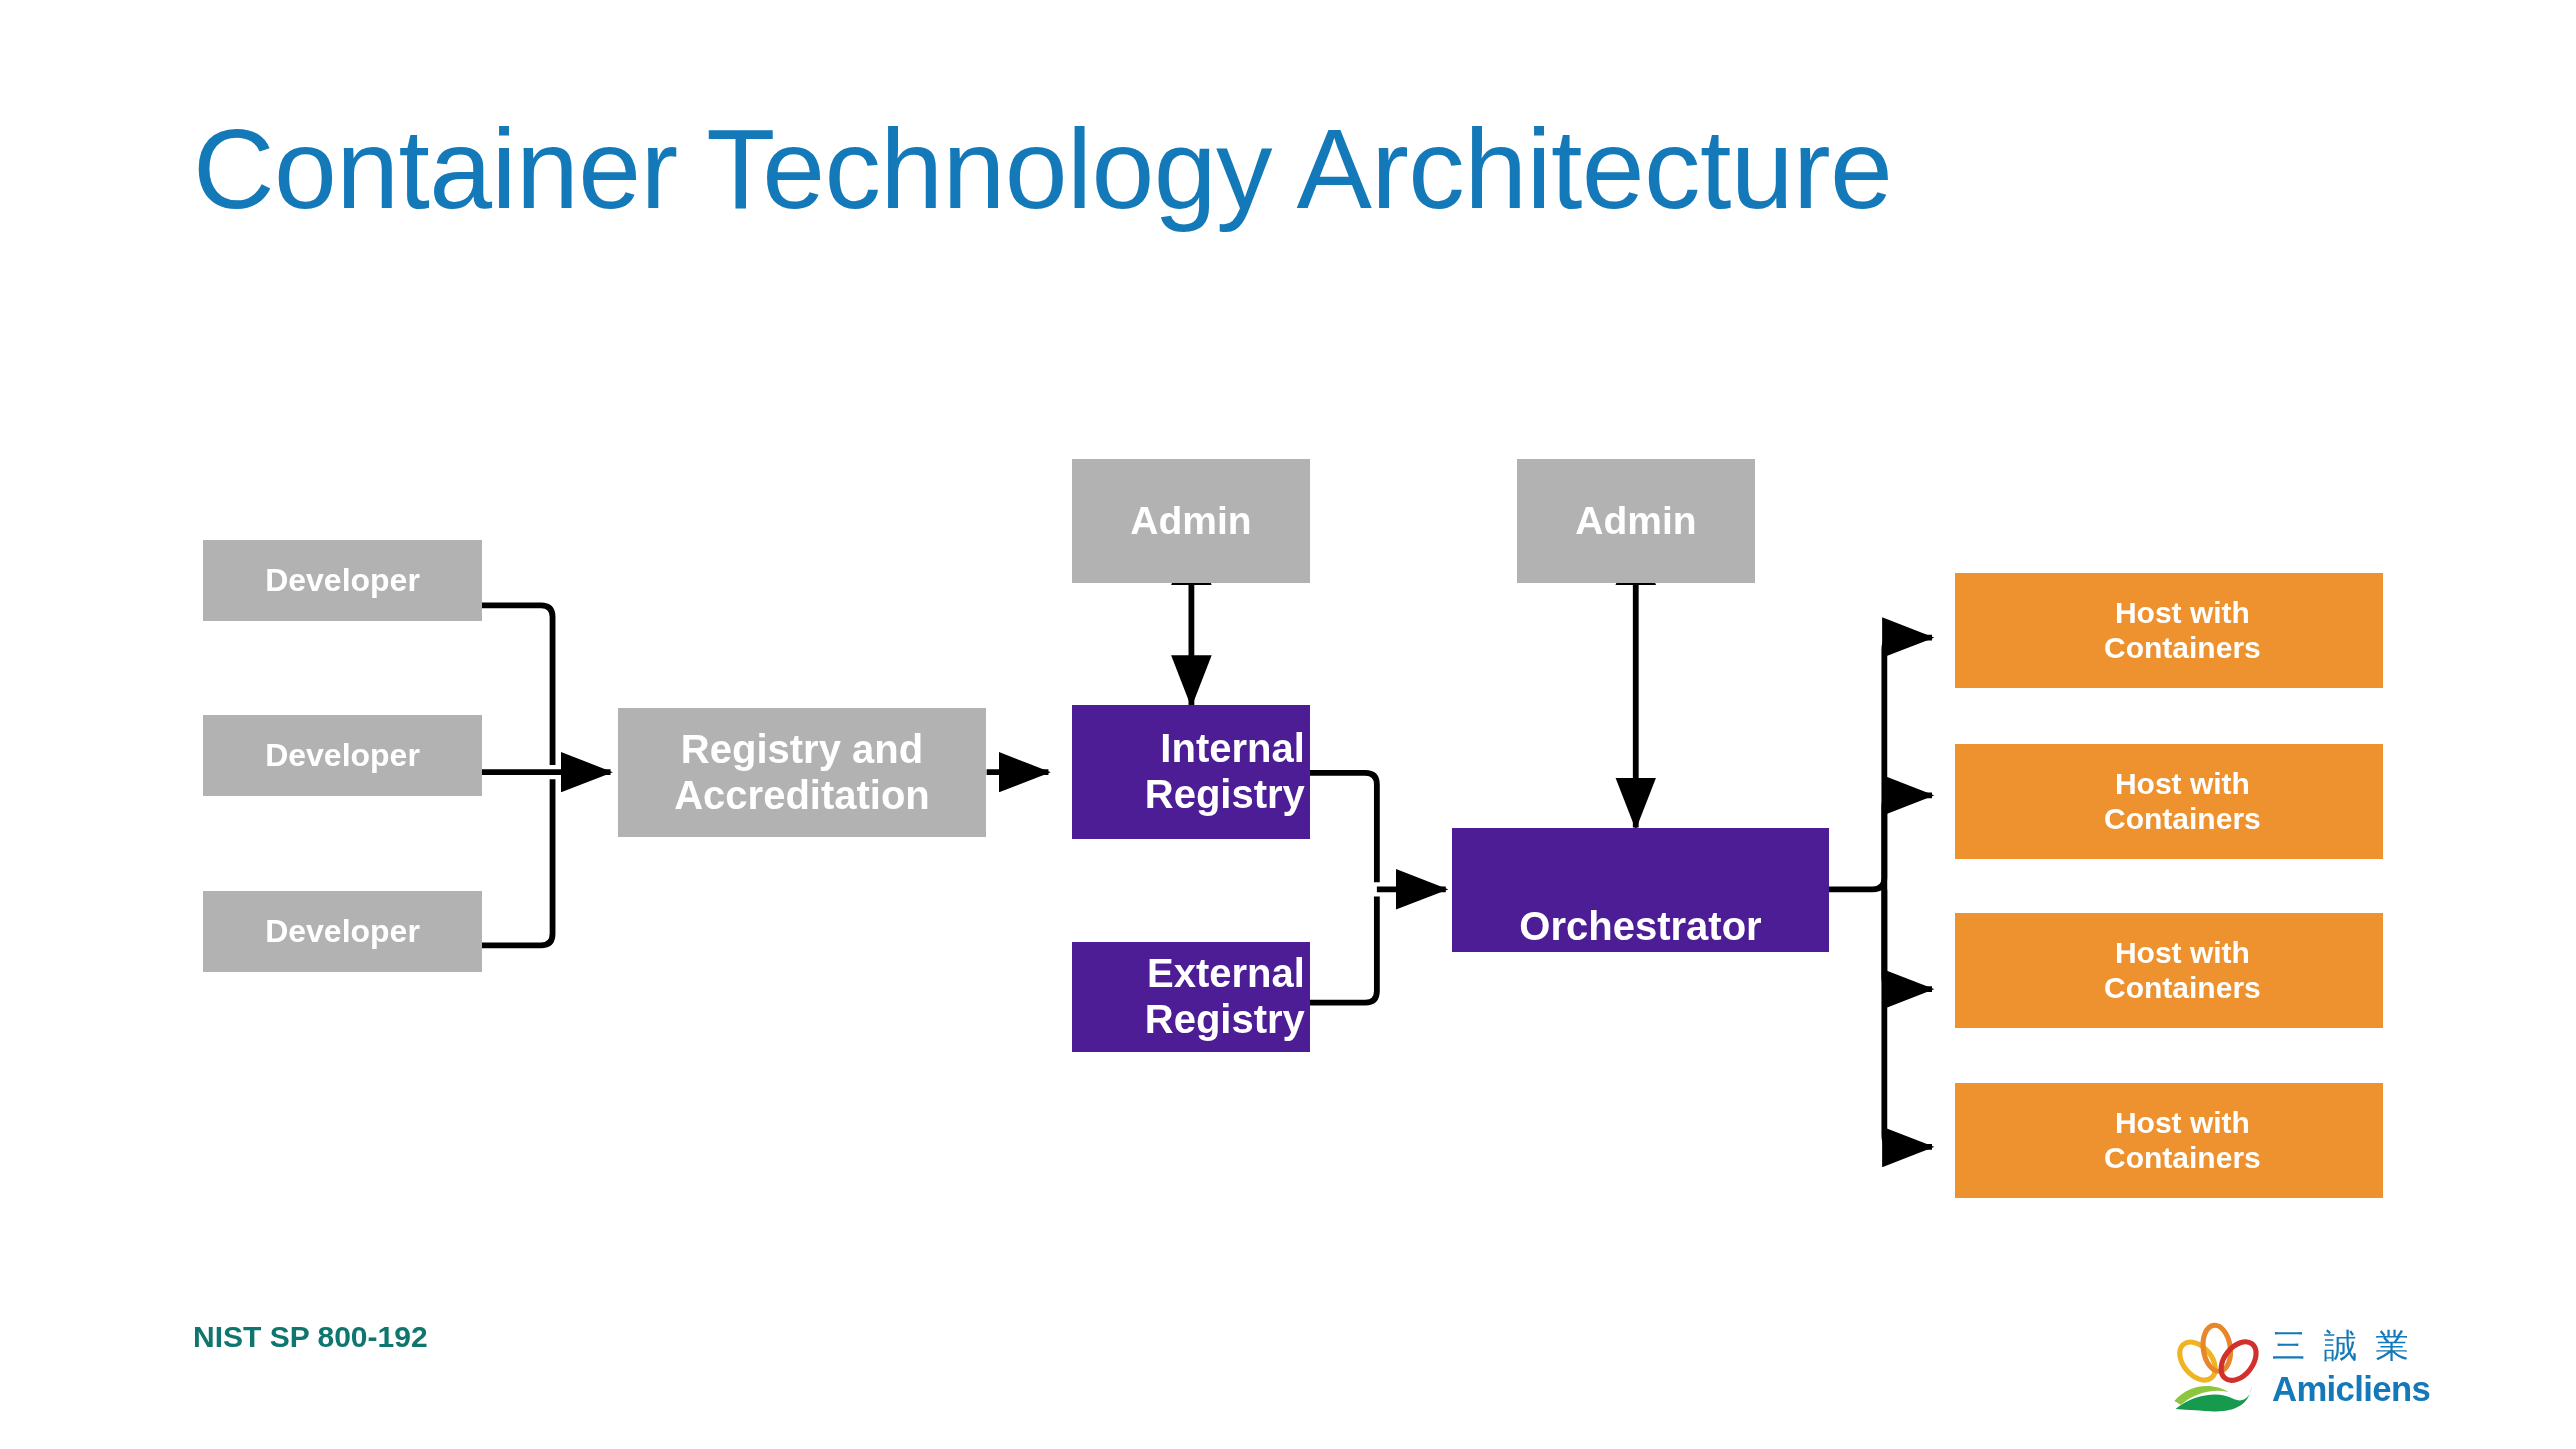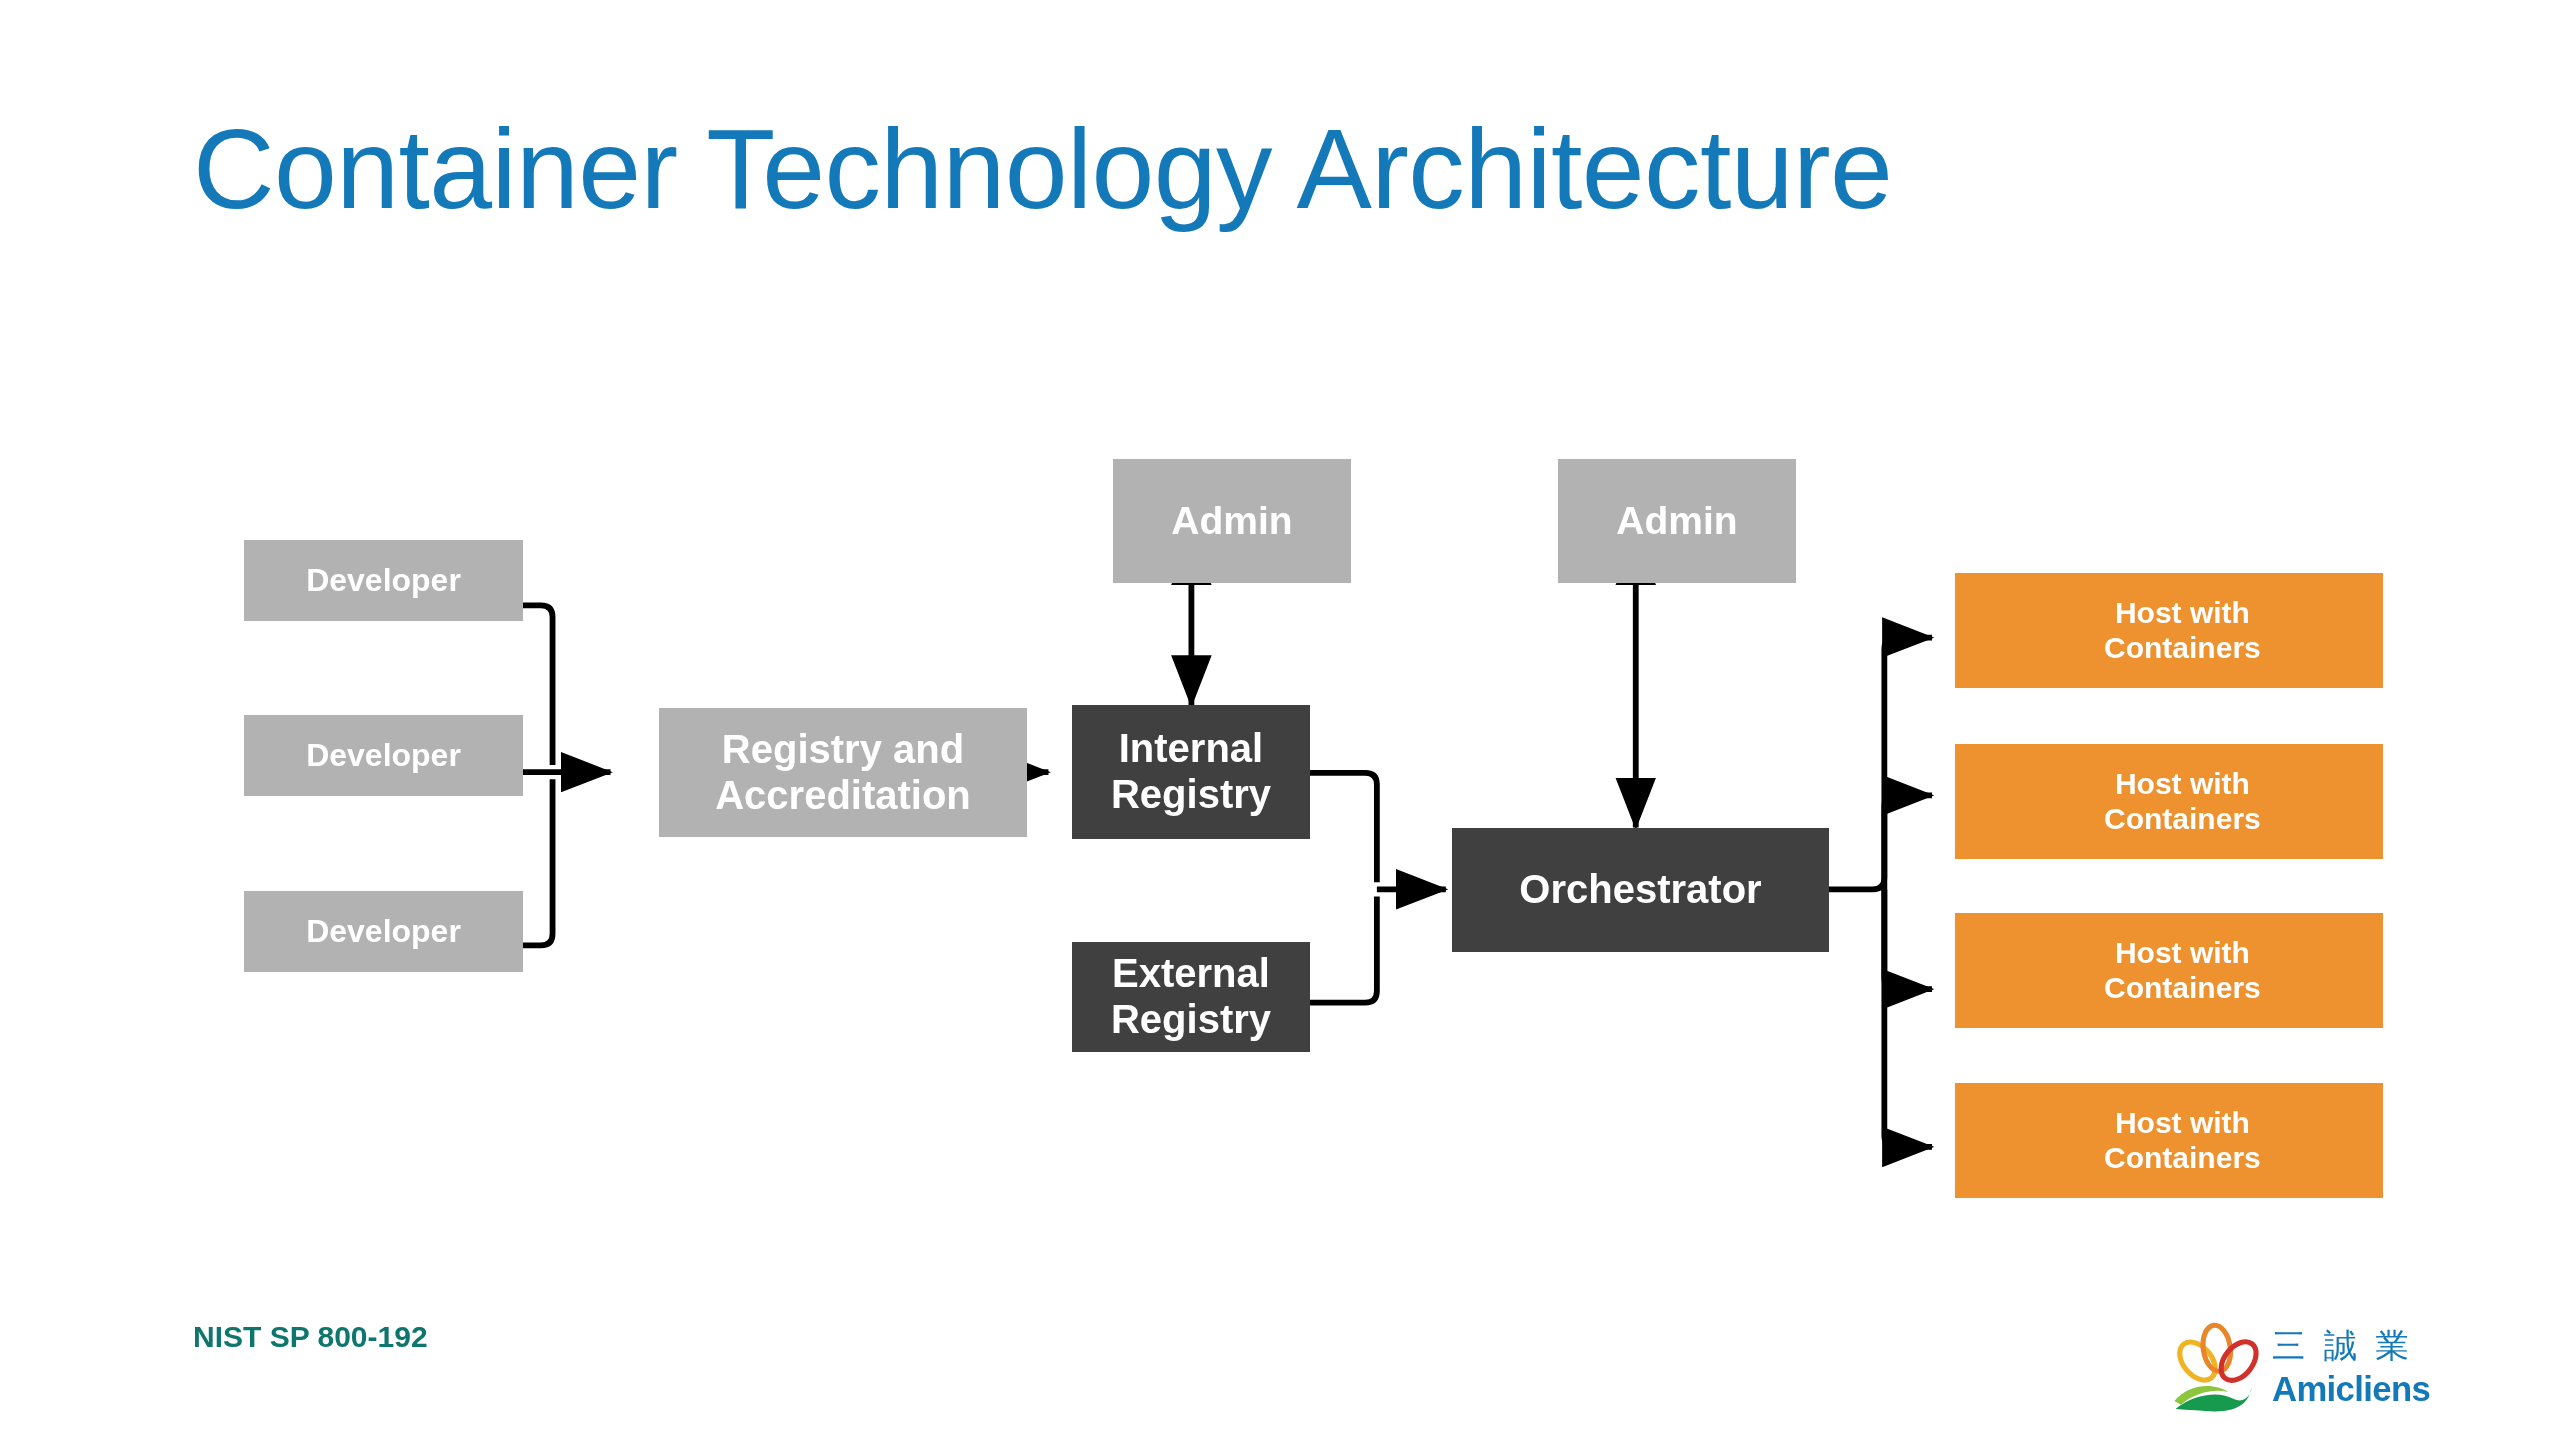--- a/index.html
+++ b/index.html
@@ -50,22 +50,22 @@
     display: flex;
     align-items: center;
     justify-content: center;
     text-align: center;
     color: #ffffff;
     font-weight: bold;
     line-height: 1.14;
     box-sizing: border-box;
     padding: 2.6px 5.2px;
   }
-  .node-gray   { background: #B2B2B2; margin-left: 41px; }
-  .node-teal   { background: #404040; }
+  .node-gray   { background: #B2B2B2; }
+  .node-teal   { background: #4c1d95; align-items: flex-end; }
   .node-orange { background: #ED922E; }
 
   .fs-dev   { font-size: 32px; }
   .fs-small { font-size: 39px; }
   .fs-med   { font-size: 40px; }
   .fs-host  { font-size: 30px; padding-left: 32px; }
 
   
   #footer-ref {
     position: absolute;

